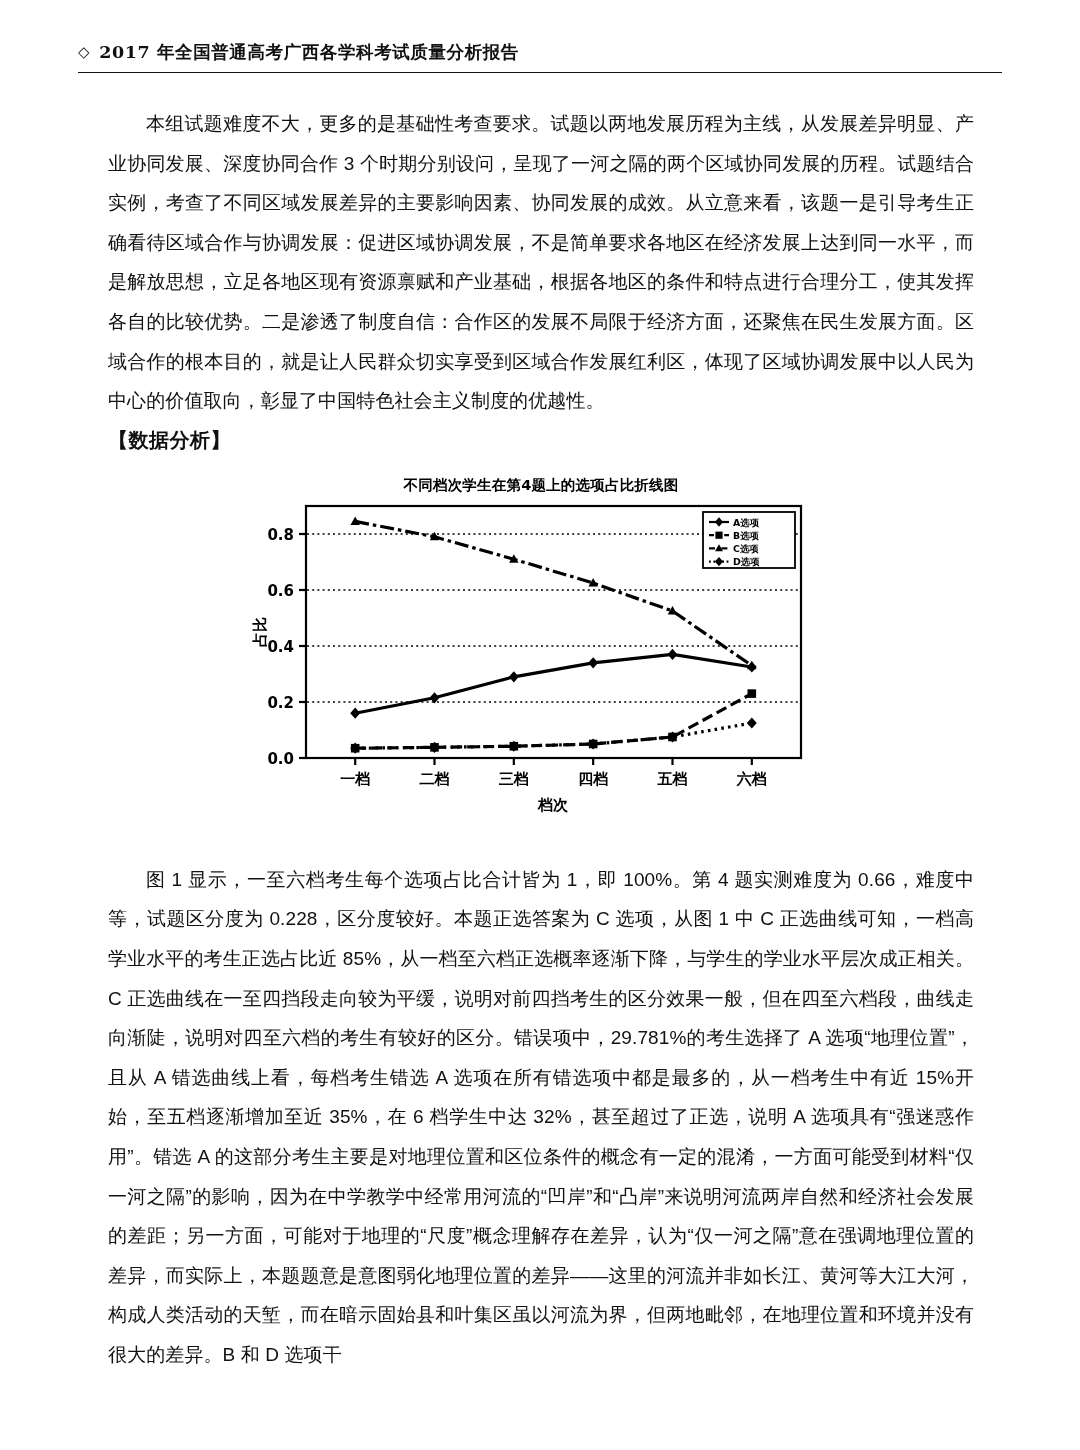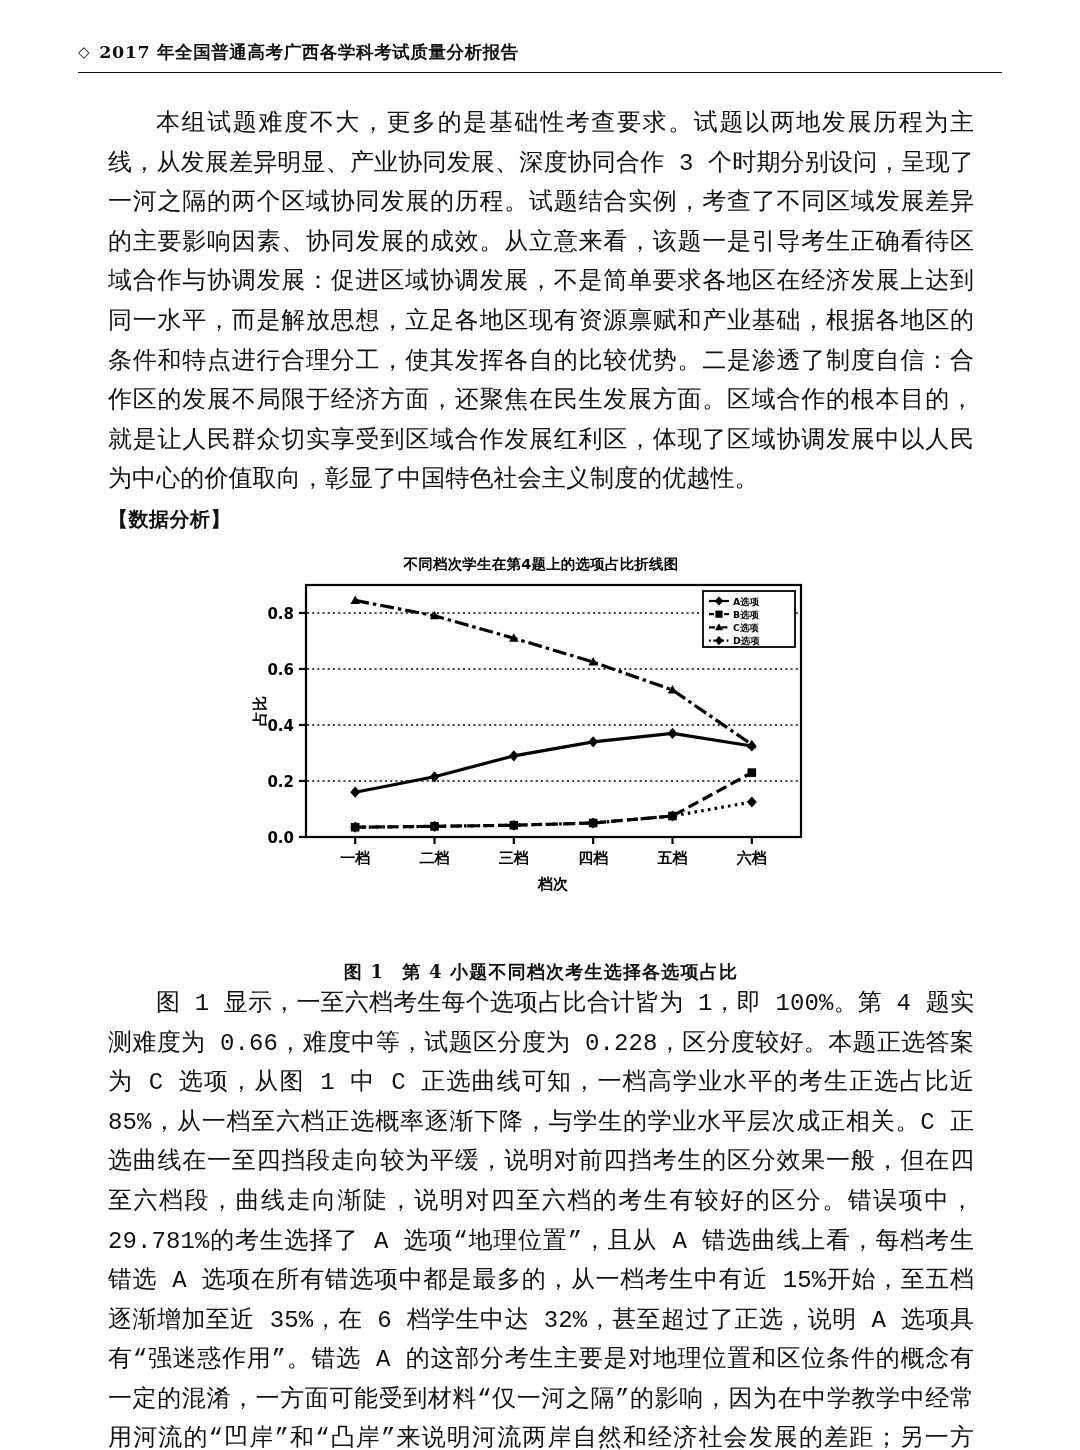--- a/index.html
+++ b/index.html
@@ -35,37 +35,37 @@
     position:absolute;left:108px;top:104px;width:866px;
   }
   .section-head{
     font-size:20px;font-weight:700;
     letter-spacing:.5px;
     margin:0 0 6px 0;
     font-family:"DejaVu Serif","Liberation Serif",serif;
   }
   p.para{
     margin:0;
-    font-size:24px;
+    font-size:19px;
     line-height:39.6px;
     text-align:justify;
     text-justify:inter-ideograph;
     letter-spacing:.1px;
     text-indent:2em;
-    font-family:Liberation Mono, monospace;
+    font-family:Liberation Sans, sans-serif;
   }
   .section-head-2{
     font-size:20px;font-weight:700;letter-spacing:.5px;
     margin:6px 0 16px 0;
   }
   
   .figure{
     margin-top:2px;
     width:866px;
-    display:flex;flex-direction:column;align-items:center;gap:11px;
+    display:flex;flex-direction:column;align-items:center;
   }
   .chart-wrap{
     width:620px;height:390px;position:relative;
     font-family:"DejaVu Sans","Liberation Sans",sans-serif;
   }
   .chart-title{
     position:absolute;left:0;right:0;top:6px;
     text-align:center;
     font-size:14.5px;font-weight:700;
     font-family:"DejaVu Sans","Liberation Sans",sans-serif;
@@ -192,20 +192,17 @@
               <text x="502" y="68.8" class="legend-label">B选项</text>
               <line x1="478" y1="78.4" x2="498" y2="78.4" stroke="#000" stroke-width="2.2" stroke-dasharray="6,2.4,1.6,2.4"></line>
               <polygon points="488,74.26 484.04,81.352 491.96,81.352" fill="#000"></polygon>
               <text x="502" y="82" class="legend-label">C选项</text>
               <line x1="478" y1="91.6" x2="498" y2="91.6" stroke="#000" stroke-width="2.2" stroke-dasharray="1.8,2.6"></line>
               <polygon points="488,86.91999999999999 492.14,91.6 488,96.28 483.86,91.6" fill="#000"></polygon>
               <text x="502" y="95.19999999999999" class="legend-label">D选项</text>
             </g>
         </svg>
       </div>
-      <div class="fig-caption">
-        <span>图 1</span><span class="gap"></span><span>第 4 小题不同档次考生选择各选项占比</span>
-      </div>
     </div>
 
     <p class="para">图 1 显示，一至六档考生每个选项占比合计皆为 1，即 100%。第 4 题实测难度为 0.66，难度中等，试题区分度为 0.228，区分度较好。本题正选答案为 C 选项，从图 1 中 C 正选曲线可知，一档高学业水平的考生正选占比近 85%，从一档至六档正选概率逐渐下降，与学生的学业水平层次成正相关。C 正选曲线在一至四挡段走向较为平缓，说明对前四挡考生的区分效果一般，但在四至六档段，曲线走向渐陡，说明对四至六档的考生有较好的区分。错误项中，29.781%的考生选择了 A 选项“地理位置”，且从 A 错选曲线上看，每档考生错选 A 选项在所有错选项中都是最多的，从一档考生中有近 15%开始，至五档逐渐增加至近 35%，在 6 档学生中达 32%，甚至超过了正选，说明 A 选项具有“强迷惑作用”。错选 A 的这部分考生主要是对地理位置和区位条件的概念有一定的混淆，一方面可能受到材料“仅一河之隔”的影响，因为在中学教学中经常用河流的“凹岸”和“凸岸”来说明河流两岸自然和经济社会发展的差距；另一方面，可能对于地理的“尺度”概念理解存在差异，认为“仅一河之隔”意在强调地理位置的差异，而实际上，本题题意是意图弱化地理位置的差异——这里的河流并非如长江、黄河等大江大河，构成人类活动的天堑，而在暗示固始县和叶集区虽以河流为界，但两地毗邻，在地理位置和环境并没有很大的差异。B 和 D 选项干</p>
   </div>
 </div>
 
 </body></html>

